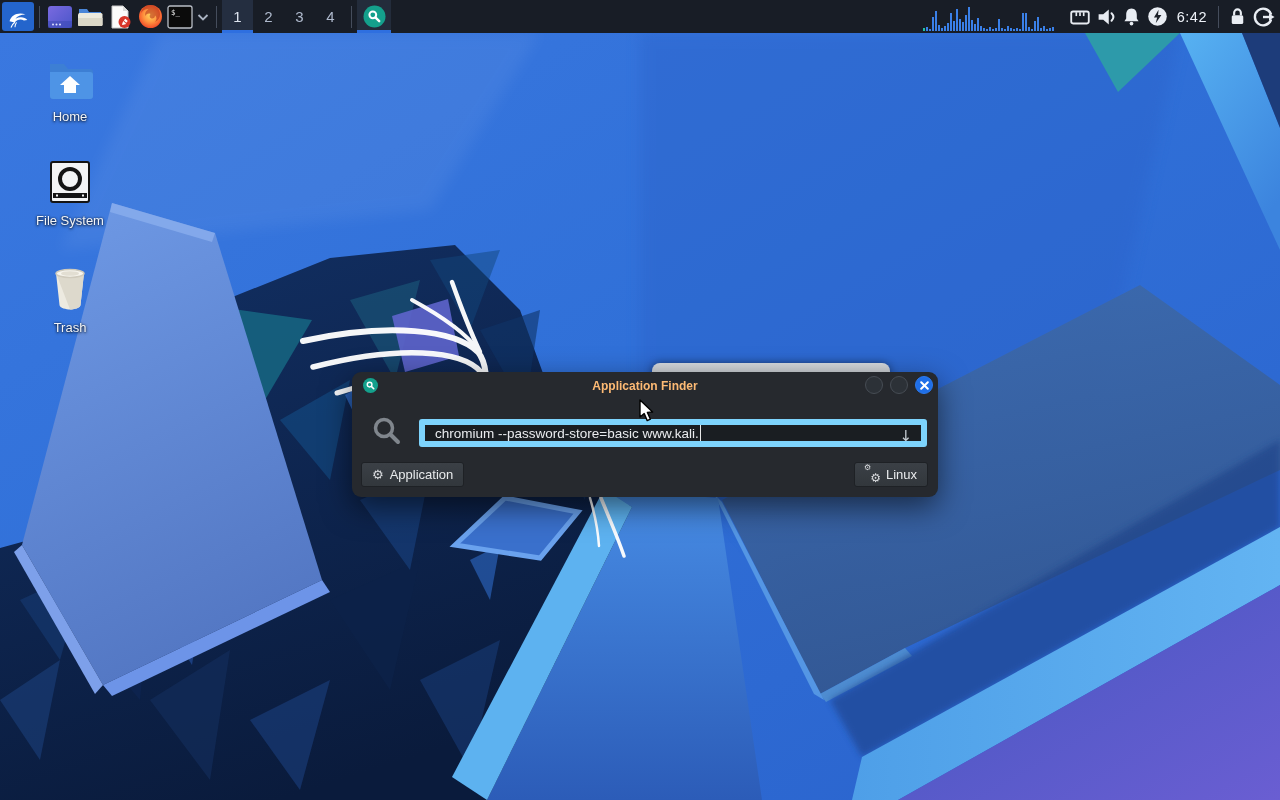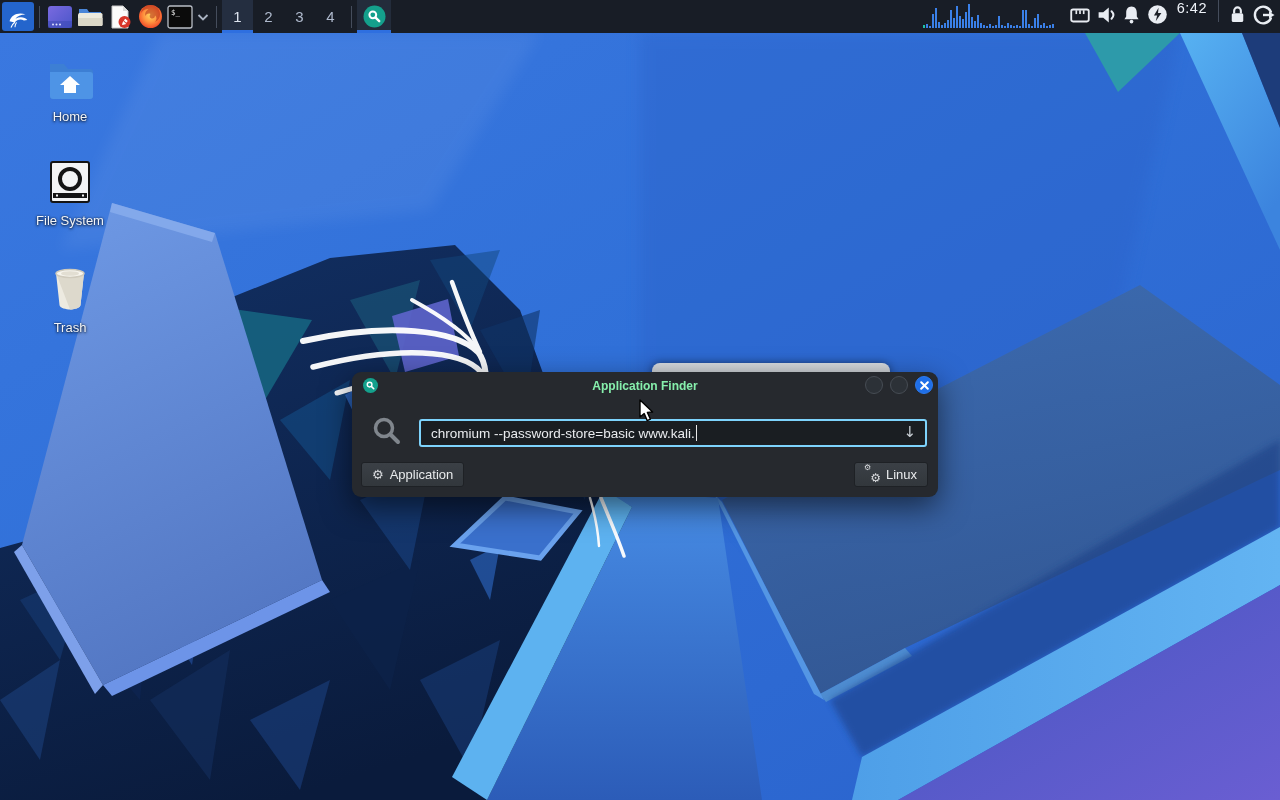--- a/index.html
+++ b/index.html
@@ -4,21 +4,21 @@
 <style>
   * { margin:0; padding:0; box-sizing:border-box; }
   html,body { width:1280px; height:800px; overflow:hidden; background:#000; }
   .screen { position:relative; width:1280px; height:800px; overflow:hidden;
             font-family:"Liberation Sans", sans-serif; }
 
   
   .panel { position:absolute; left:0; top:0; width:1280px; height:33px;
            background:#181d26; display:flex; align-items:center; z-index:50; }
   .panel-left { display:flex; align-items:center; height:100%; }
-  .panel-right { display:flex; align-items:flex-start; height:100%; margin-left:auto; padding-right:4px; }
+  .panel-right { display:flex; align-items:center; height:100%; margin-left:auto; padding-right:4px; }
   .psep { width:1px; height:22px; background:#454d5c; margin:0 5px; flex:0 0 1px; }
   .pbtn { height:29px; width:30px; display:flex; align-items:center; justify-content:center;
           border-radius:3px; flex:0 0 auto; }
   .kali-btn { width:32px; height:29px; margin-left:2px; background:#2465cc; border-radius:3px;
               display:flex; align-items:center; justify-content:center; }
   .chev-btn { width:16px; }
   .wsbtn { width:31px; height:33px; display:flex; align-items:center; justify-content:center;
            color:#aeb9cc; font-size:15px; border-bottom:3px solid transparent; padding-top:3px; }
   .wsbtn.active { background:#242e40; color:#dce3ee; border-bottom:3px solid #2e6fe0; }
   .taskbtn { width:34px; height:33px; display:flex; align-items:center; justify-content:center;
@@ -40,28 +40,28 @@
                   box-shadow:0 0 8px rgba(0,0,0,.45); z-index:30; }
 
   
   .finder { position:absolute; left:352px; top:372px; width:586px; height:125px;
             background:#26292e; border-radius:9px; box-shadow:0 10px 30px rgba(0,0,0,.55);
             z-index:40; }
   .titlebar { position:relative; height:27px; }
   .tb-icon { position:absolute; left:11px; top:6px; width:15px; height:15px; border-radius:50%;
              background:#14a08c; display:flex; align-items:center; justify-content:center; }
   .tb-title { position:absolute; left:0; right:0; top:0; height:27px; line-height:28px;
-              text-align:center; font-size:12px; font-weight:bold; color:#86efac; }
+              text-align:center; font-size:12px; font-weight:bold; color:#fdba74; }
   .tb-btns { position:absolute; right:5px; top:4px; display:flex; gap:7px; }
   .wbtn { width:18px; height:18px; border-radius:50%; background:#2c3137;
           border:1px solid #464c54; display:flex; align-items:center; justify-content:center; }
   .wbtn.close { background:#1f6fe8; border-color:#2a79f0; }
   .search-glyph { position:absolute; left:20px; top:44px; }
   .query-box { position:absolute; left:67px; top:47px; width:508px; height:28px;
-               background:#1a1e22; border:2px solid #7dd3fc; border-radius:3px;
+               background:#1a1e22; border:6px solid #7dd3fc; border-radius:3px;
                display:flex; align-items:center; padding-left:10px; }
   .query-text { font-size:13.5px; color:#e9ebee; white-space:pre; }
   .caret { display:inline-block; width:1px; height:16px; background:#e8e8e8; margin-left:1px;
            animation:blink 1.1s steps(1) infinite; }
   @keyframes blink { 50% { opacity:0; } }
   .drop-arrow { position:absolute; right:9px; top:2px; font-size:15px; color:#c6ccd2;
                 font-family:"DejaVu Sans", sans-serif; }
   .btnrow-left { position:absolute; left:9px; top:90px; }
   .btnrow-right { position:absolute; right:10px; top:90px; }
   .gbtn { display:inline-flex; align-items:center; gap:6px; height:25px; padding:0 10px;

